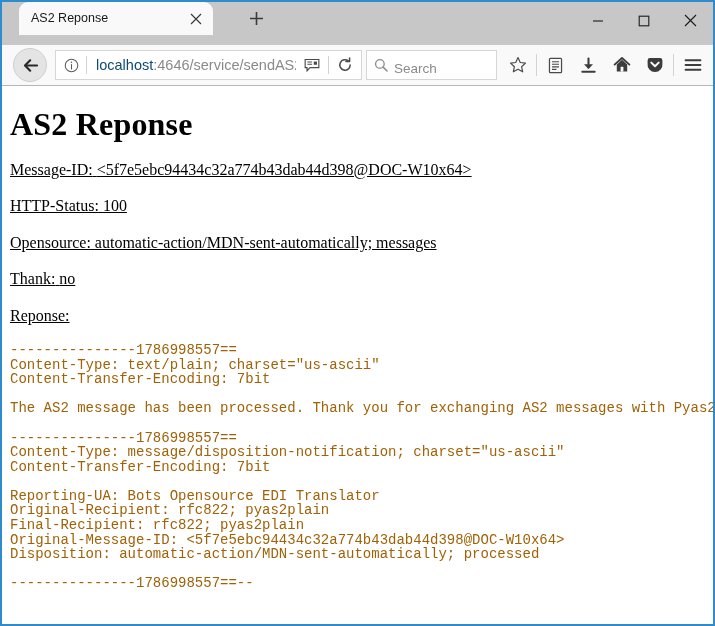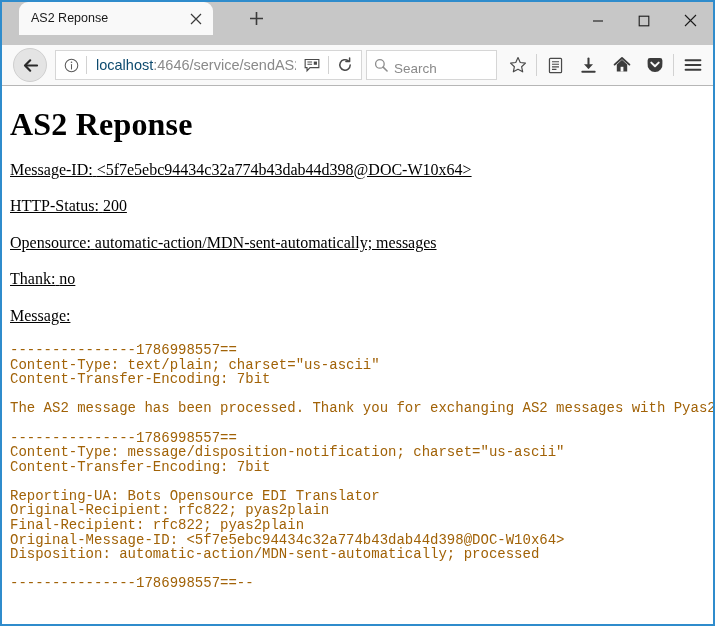--- a/index.html
+++ b/index.html
@@ -364,32 +364,32 @@
 
   <div class="content">
     <h1 class="page-heading">AS2 Reponse</h1>
 
     <p class="field">
       <span>Message-ID:</span>
       <span>&lt;5f7e5ebc94434c32a774b43dab44d398@DOC-W10x64&gt;</span>
     </p>
     <p class="field">
       <span>HTTP-Status:</span>
-      <span>200</span>
+      <span>100</span>
     </p>
     <p class="field">
       <span>Opensource:</span>
       <span>automatic-action/MDN-sent-automatically; messages</span>
     </p>
     <p class="field">
       <span>Thank:</span>
       <span>no</span>
     </p>
     <p class="field">
-      <span>Message:</span>
+      <span>Reponse:</span>
     </p>
 
     <pre class="mdn">---------------1786998557==
 Content-Type: text/plain; charset="us-ascii"
 Content-Transfer-Encoding: 7bit
 
 The AS2 message has been processed. Thank you for exchanging AS2 messages with Pyas2.
 
 ---------------1786998557==
 Content-Type: message/disposition-notification; charset="us-ascii"

